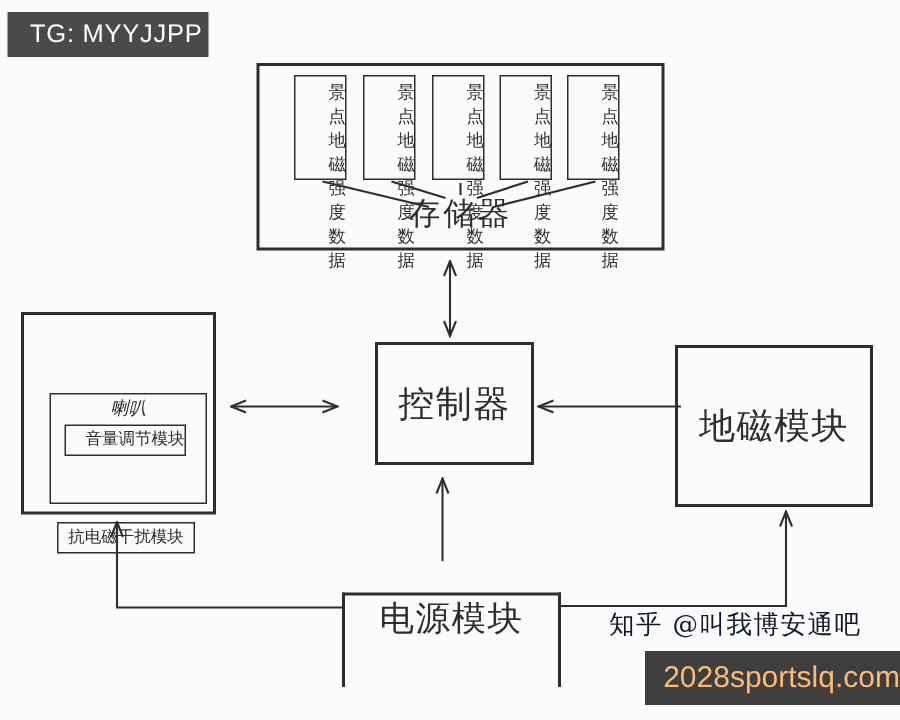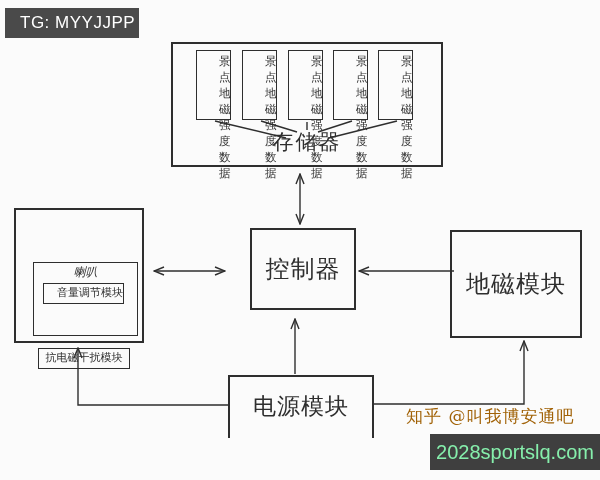--- a/index.html
+++ b/index.html
@@ -58,40 +58,40 @@
 
   
   .geo-box{
     left:450px;top:230px;width:132px;height:108px;border:2px solid #2e2e2e;
     display:flex;align-items:center;justify-content:center;
     font-size:24px;letter-spacing:1px;font-family:Liberation Mono, monospace;
   }
 
   
   .power-box{
-    left:228px;top:375px;width:146px;height:63px;
+    left:228px;top:395px;width:146px;height:63px;
     border:2px solid #2e2e2e;border-bottom:none;
     text-align:center;font-size:23px;letter-spacing:1px;
-    padding-top:14px;
+    padding-top:0;
   }
 
   
   .connectors{left:0;top:0;width:600px;height:480px;pointer-events:none;}
 
   
   .zhihu-mark{
     left:406px;top:405px;width:190px;
-    color:#a16207;font-size:17px;letter-spacing:1px;
+    color:#0f172a;font-size:17px;letter-spacing:1px;
     font-family:"DejaVu Serif", serif;
   }
   .site-badge{
     left:430px;top:434px;width:170px;height:36px;
-    background:#3f3f3f;color:#86efac;
+    background:#3f3f3f;color:#fdba74;
     font-family:"Liberation Sans", sans-serif;
-    font-size:20px;line-height:36px;text-align:center;
+    font-size:20px;line-height:36px;text-align:right;
   }
 </style>
 </head>
 <body>
 
 <div id="canvas">
 
   <div class="abs tg-badge">TG: MYYJJPP</div>
 
   <div class="abs storage-box"></div>

